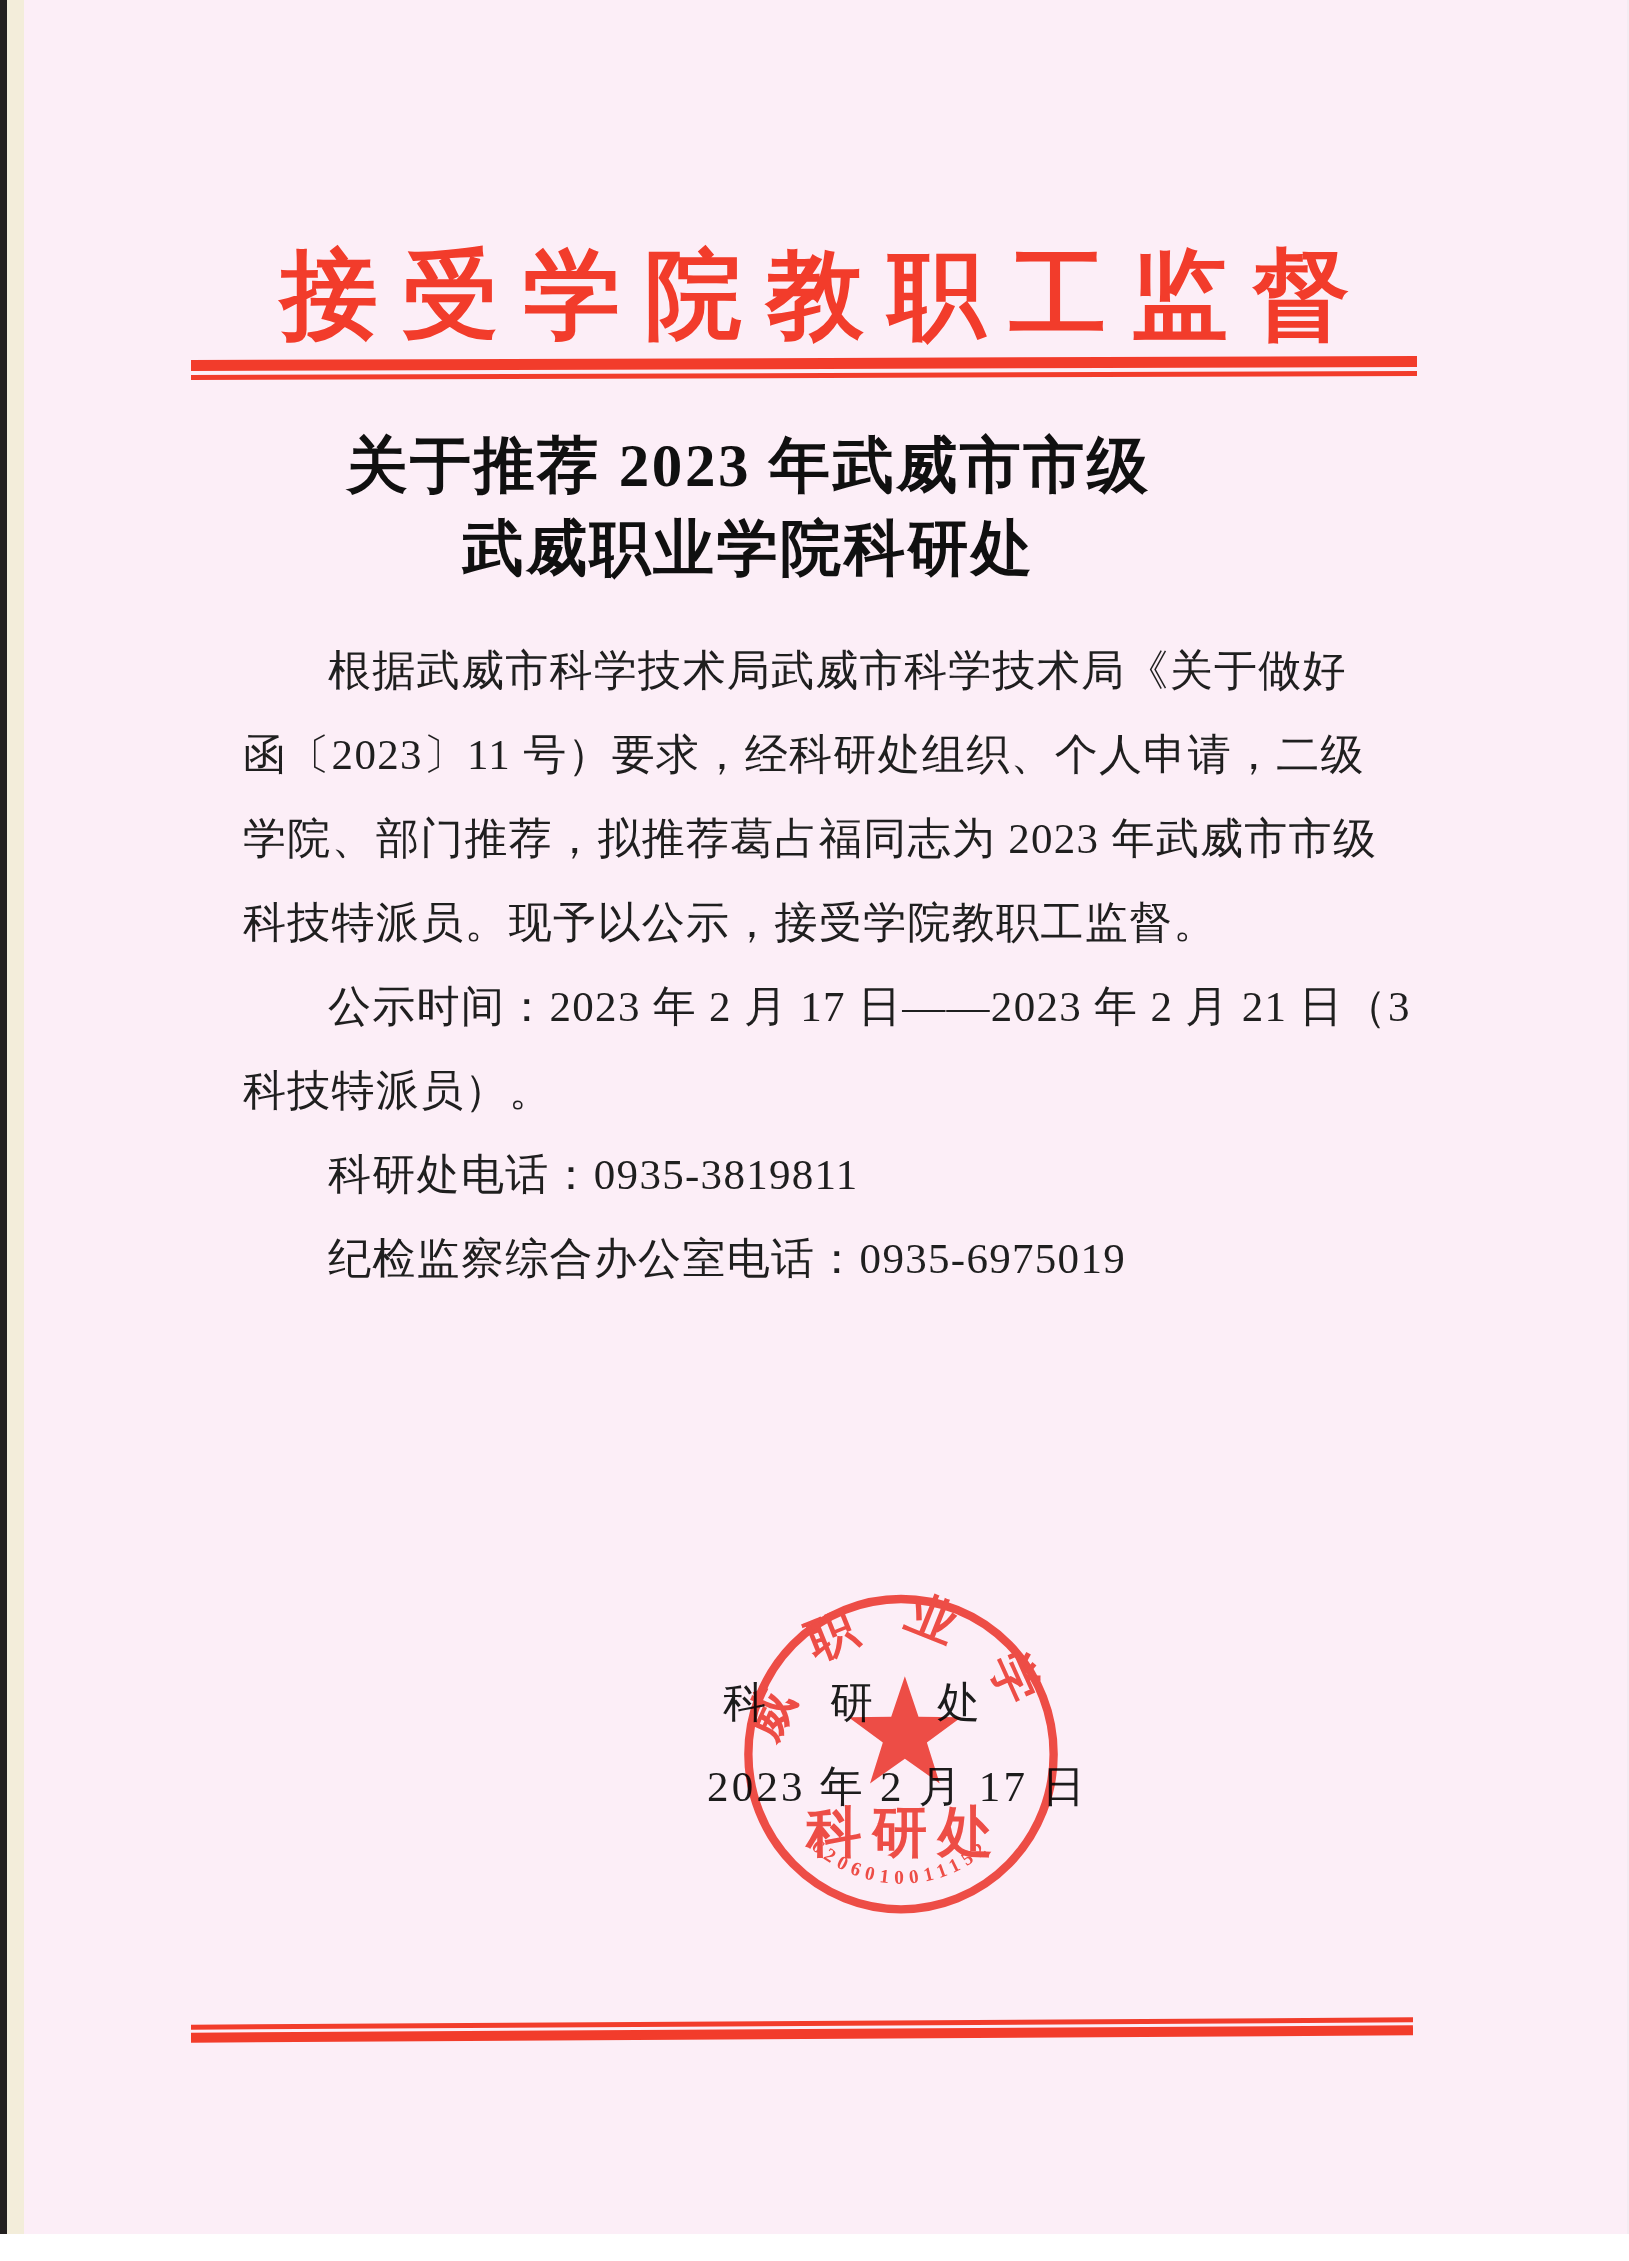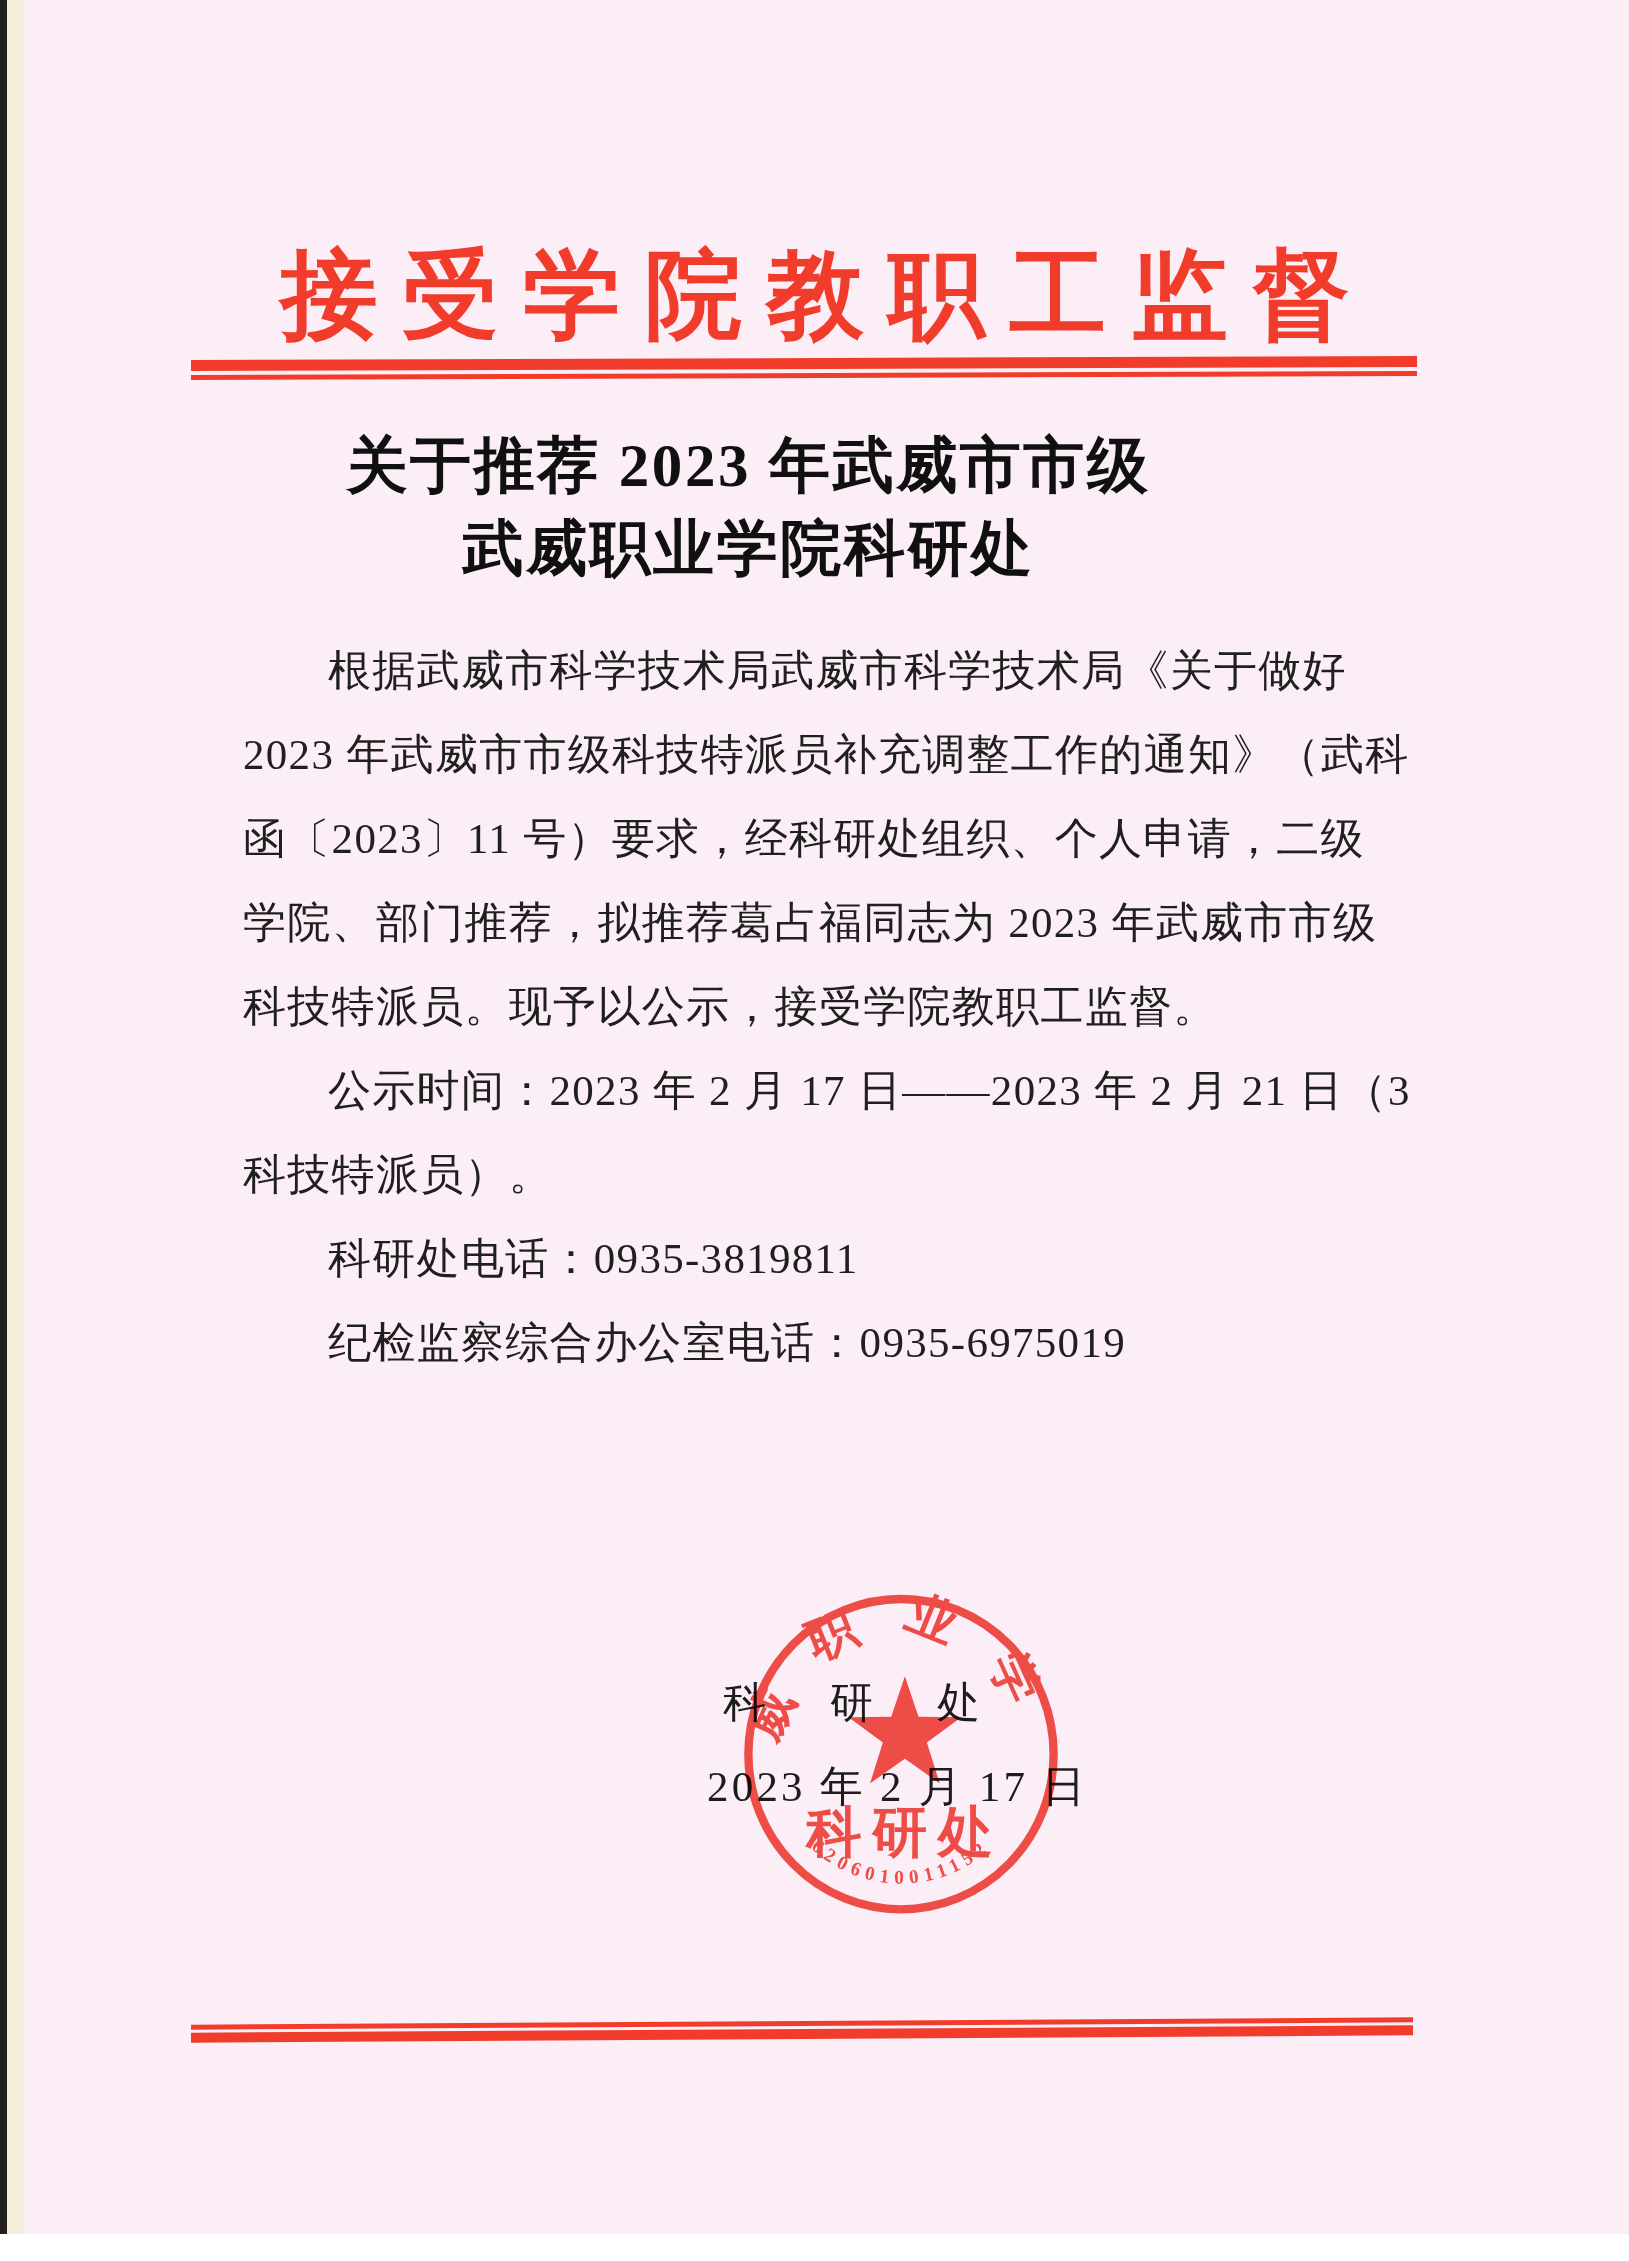--- a/index.html
+++ b/index.html
@@ -84,21 +84,20 @@
   <div class="rule rule-top-thick"></div>
   <div class="rule rule-top-thin"></div>
 
   <div class="doc-title">
     <div>关于推荐 2023 年武威市市级</div>
     <div>武威职业学院科研处</div>
   </div>
 
   <div class="body-text">
     <div class="body-line indent">根据武威市科学技术局武威市科学技术局《关于做好</div>
-    <div class="body-line">2023 年武威市市级科技特派员补充调整工作的通知》（武科</div>
     <div class="body-line">函〔2023〕11 号）要求，经科研处组织、个人申请，二级</div>
     <div class="body-line">学院、部门推荐，拟推荐葛占福同志为 2023 年武威市市级</div>
     <div class="body-line">科技特派员。现予以公示，接受学院教职工监督。</div>
     <div class="body-line indent">公示时间：2023 年 2 月 17 日——2023 年 2 月 21 日（3</div>
     <div class="body-line">科技特派员）。</div>
     <div class="body-line indent">科研处电话：0935-3819811</div>
     <div class="body-line indent">纪检监察综合办公室电话：0935-6975019</div>
   </div>
 
   <div class="sig-dept">科研处</div>

